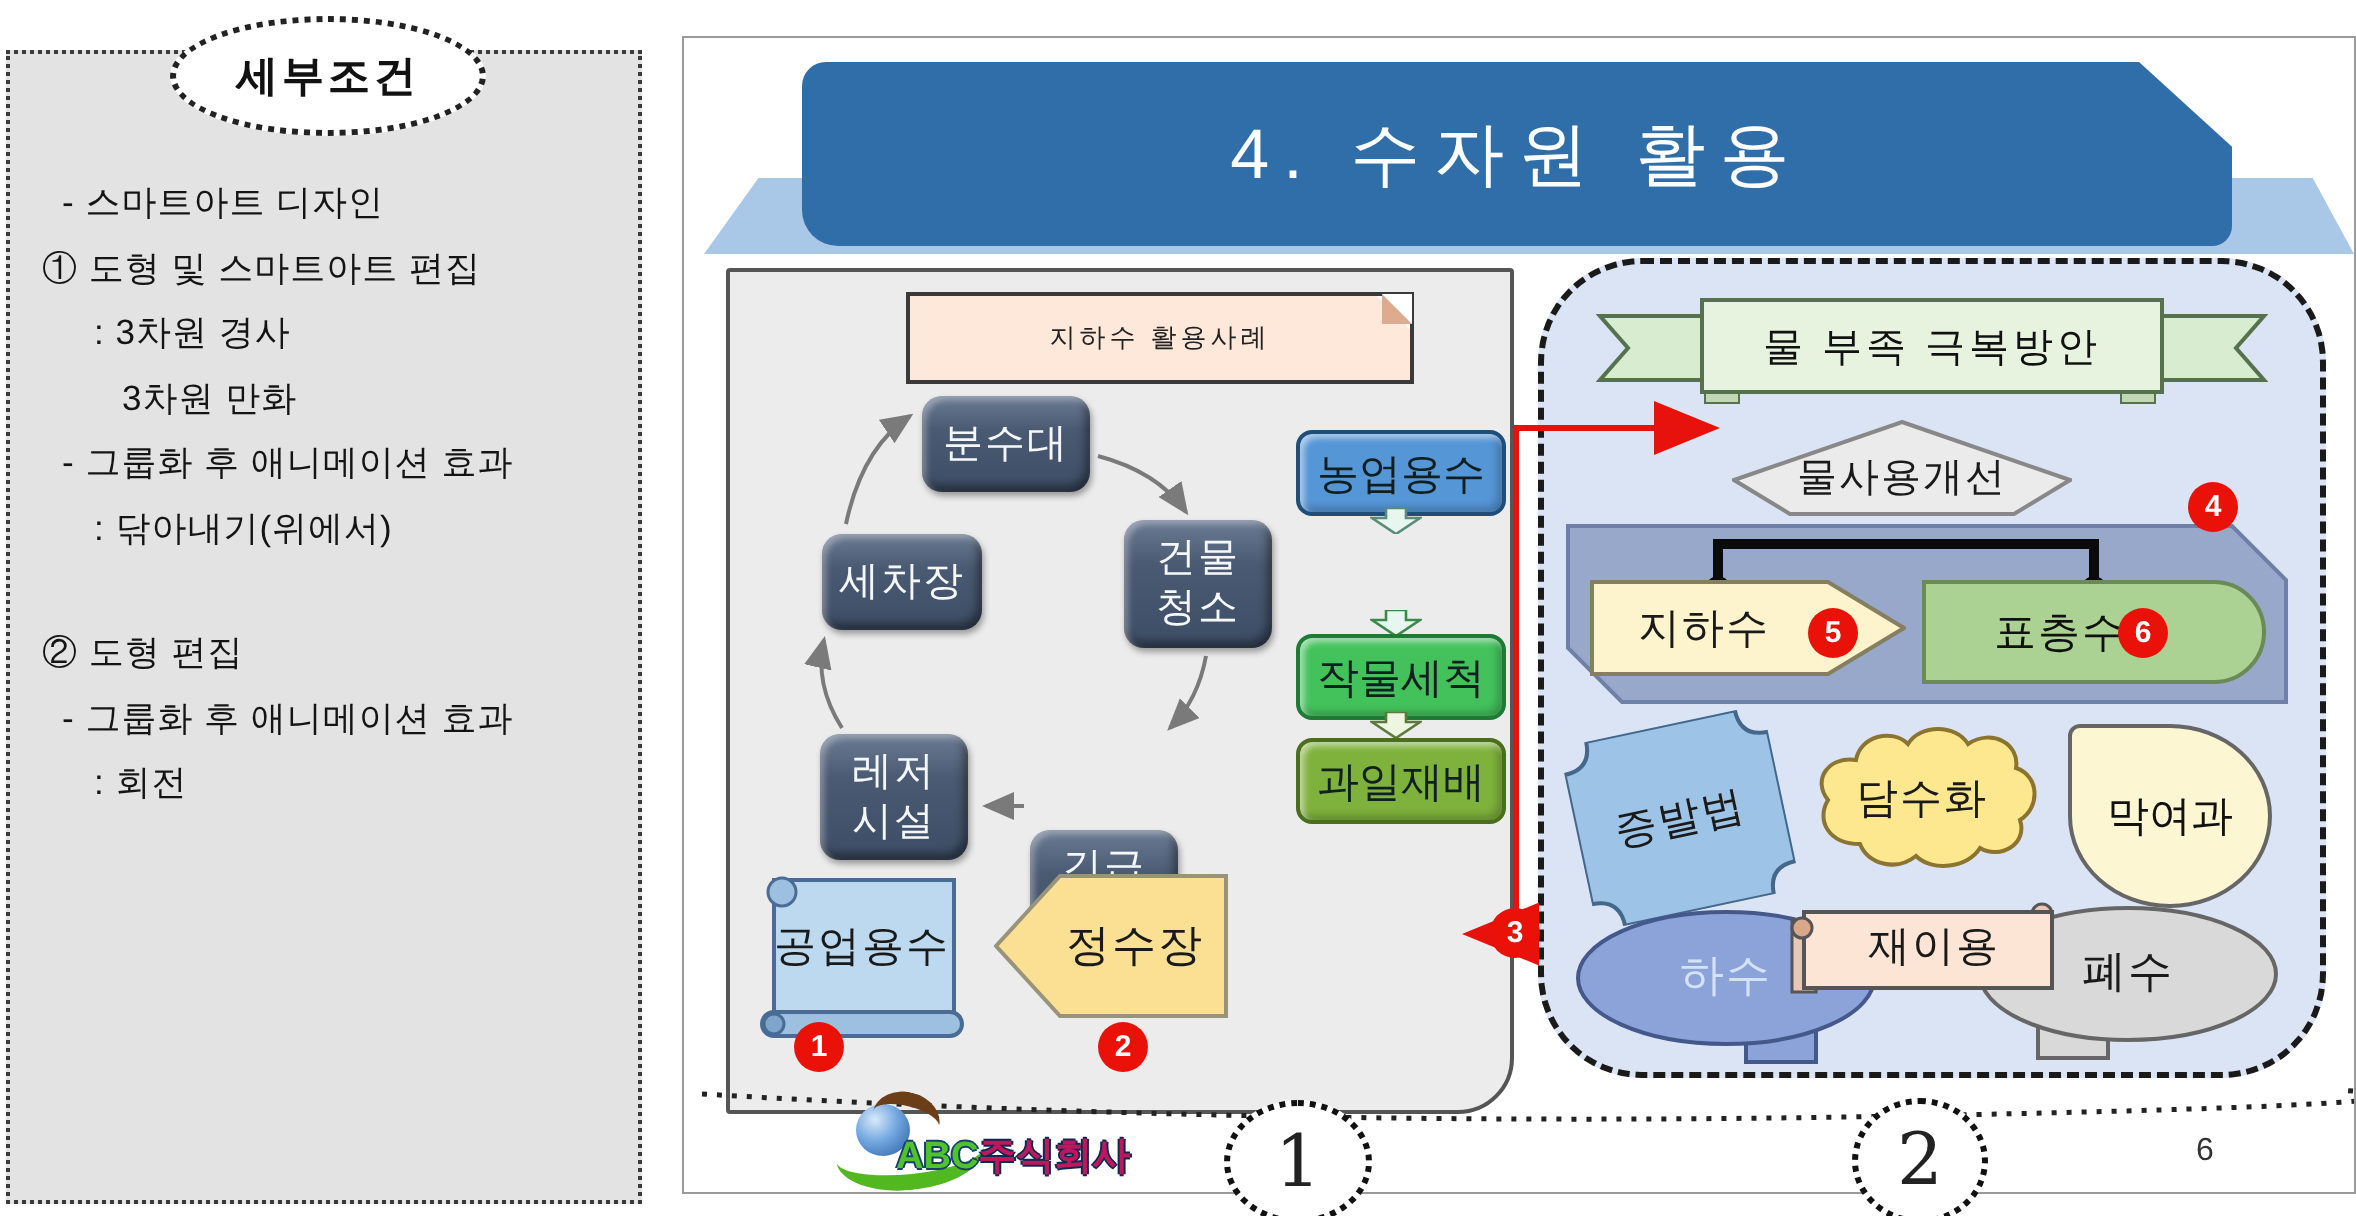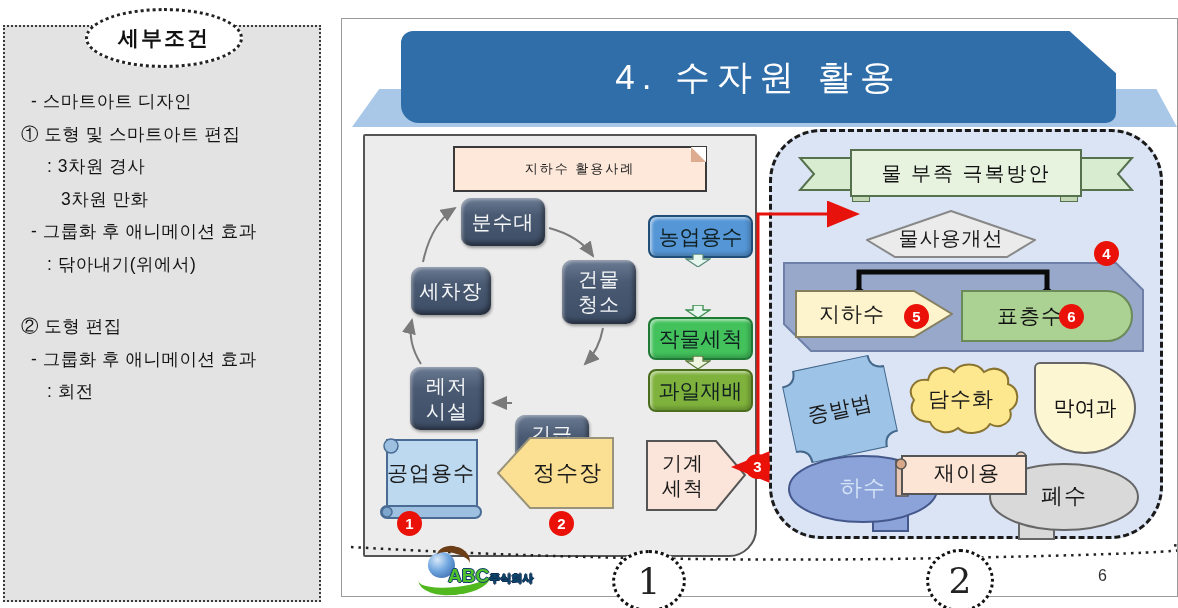--- a/index.html
+++ b/index.html
@@ -84,21 +84,21 @@
            justify-content:center;font-size:21px;letter-spacing:1px;padding-right:34px;box-sizing:border-box;}
   .plaque{left:16px;top:230px;width:104px;height:94px;transform:rotate(-12deg);}
   .plaque .shape-label{font-size:21px;}
   .cloud{left:128px;top:226px;width:122px;height:82px;}
   .cloud .shape-label{font-size:21px;}
   .teardrop{left:262px;top:230px;width:98px;height:88px;background:#fdf6d3;border:2px solid #666;
             border-radius:6px 50% 50% 50%;display:flex;align-items:center;justify-content:center;
             font-size:21px;}
   .oval1{left:15px;top:322px;width:152px;height:78px;}
   .oval1 .shape-label{color:#d4e2f6;font-size:22px;padding-bottom:10px;}
-  .oval2{left:216px;top:330px;width:152px;height:78px;}
+  .oval2{left:216px;top:320px;width:152px;height:78px;}
   .oval2 .shape-label{font-size:22px;padding-bottom:10px;}
   .scroll-h{left:122px;top:318px;width:138px;height:50px;z-index:4;}
   .scroll-h .shape-label{font-size:21px;padding-left:8px;padding-bottom:4px;}
 
   
   .rbadge{width:25px;height:25px;border-radius:50%;background:#ea1208;color:#fff;
           font-weight:bold;font-size:15px;display:flex;align-items:center;justify-content:center;
           z-index:35;}
 
   
@@ -112,21 +112,21 @@
   .logo{left:76px;top:530px;width:120px;height:46px;z-index:20;}
   .logo-ball{position:absolute;left:10px;top:3px;width:27px;height:26px;border-radius:50%;
              background:radial-gradient(circle at 35% 30%,#d8e9fa,#70a6e0 45%,#2a5a9c);}
   .logo-arc{position:absolute;left:18px;top:-3px;width:34px;height:20px;border-radius:50%;
             border-top:7px solid #6b3e18;transform:rotate(14deg);}
   .logo-swoosh{position:absolute;left:0px;top:10px;width:74px;height:28px;border-radius:50%;
                border-bottom:8px solid #52b820;transform:rotate(-6deg);}
   .logo-text{position:absolute;left:30px;top:16px;white-space:nowrap;font-weight:bold;
              font-size:19px;letter-spacing:0;}
   .logo-abc{color:#4fc22c;text-shadow:-1px 0 #16406e,1px 0 #16406e,0 -1px #16406e,0 1px #16406e;}
-  .logo-co{color:#0c4a6e;font-size:11px;text-shadow:-1px 0 #0e2a52,1px 0 #0e2a52,0 -1px #0e2a52,0 1px #0e2a52;}
+  .logo-co{color:#be185d;font-size:19px;text-shadow:-1px 0 #0e2a52,1px 0 #0e2a52,0 -1px #0e2a52,0 1px #0e2a52;}
 </style>
 </head>
 <body>
 
 <div class="page">
 
   <aside class="abs cond-panel">
     <div class="abs cond-ellipse">
       <span>세부조건</span>
     </div>
@@ -217,29 +217,20 @@
       <div class="abs rbadge" style="left:32px;top:375px">1</div>
 
       <div class="abs pent-left">
         <svg width="117" height="72" viewBox="0 0 117 72">
           <polygon points="1,36 33,1 116,1 116,71 33,71" fill="#fbdf92" stroke="#98937a" stroke-width="2"></polygon>
         </svg>
         <div class="shape-label">정수장</div>
       </div>
       <div class="abs rbadge" style="left:184px;top:375px">2</div>
 
-      <div class="abs pent-right">
-        <svg width="100" height="71" viewBox="0 0 100 71">
-          <polygon points="1,1 70,1 99,35 70,70 1,70" fill="#fbe4da" stroke="#555" stroke-width="2"></polygon>
-        </svg>
-        <div class="shape-label">
-          <span>기계</span>
-          <span>세척</span>
-        </div>
-      </div>
     </div>
 
     <div class="abs right-panel">
 
       <svg class="abs" style="left:26px;top:24px" width="60" height="36" viewBox="0 0 60 36">
         <polygon points="60,2 2,2 16,18 2,34 60,34" fill="#d8ecd0" stroke="#55714d" stroke-width="2"></polygon>
       </svg>
       <svg class="abs" style="left:302px;top:24px" width="60" height="36" viewBox="0 0 60 36">
         <polygon points="0,2 58,2 44,18 58,34 0,34" fill="#d8ecd0" stroke="#55714d" stroke-width="2"></polygon>
       </svg>

